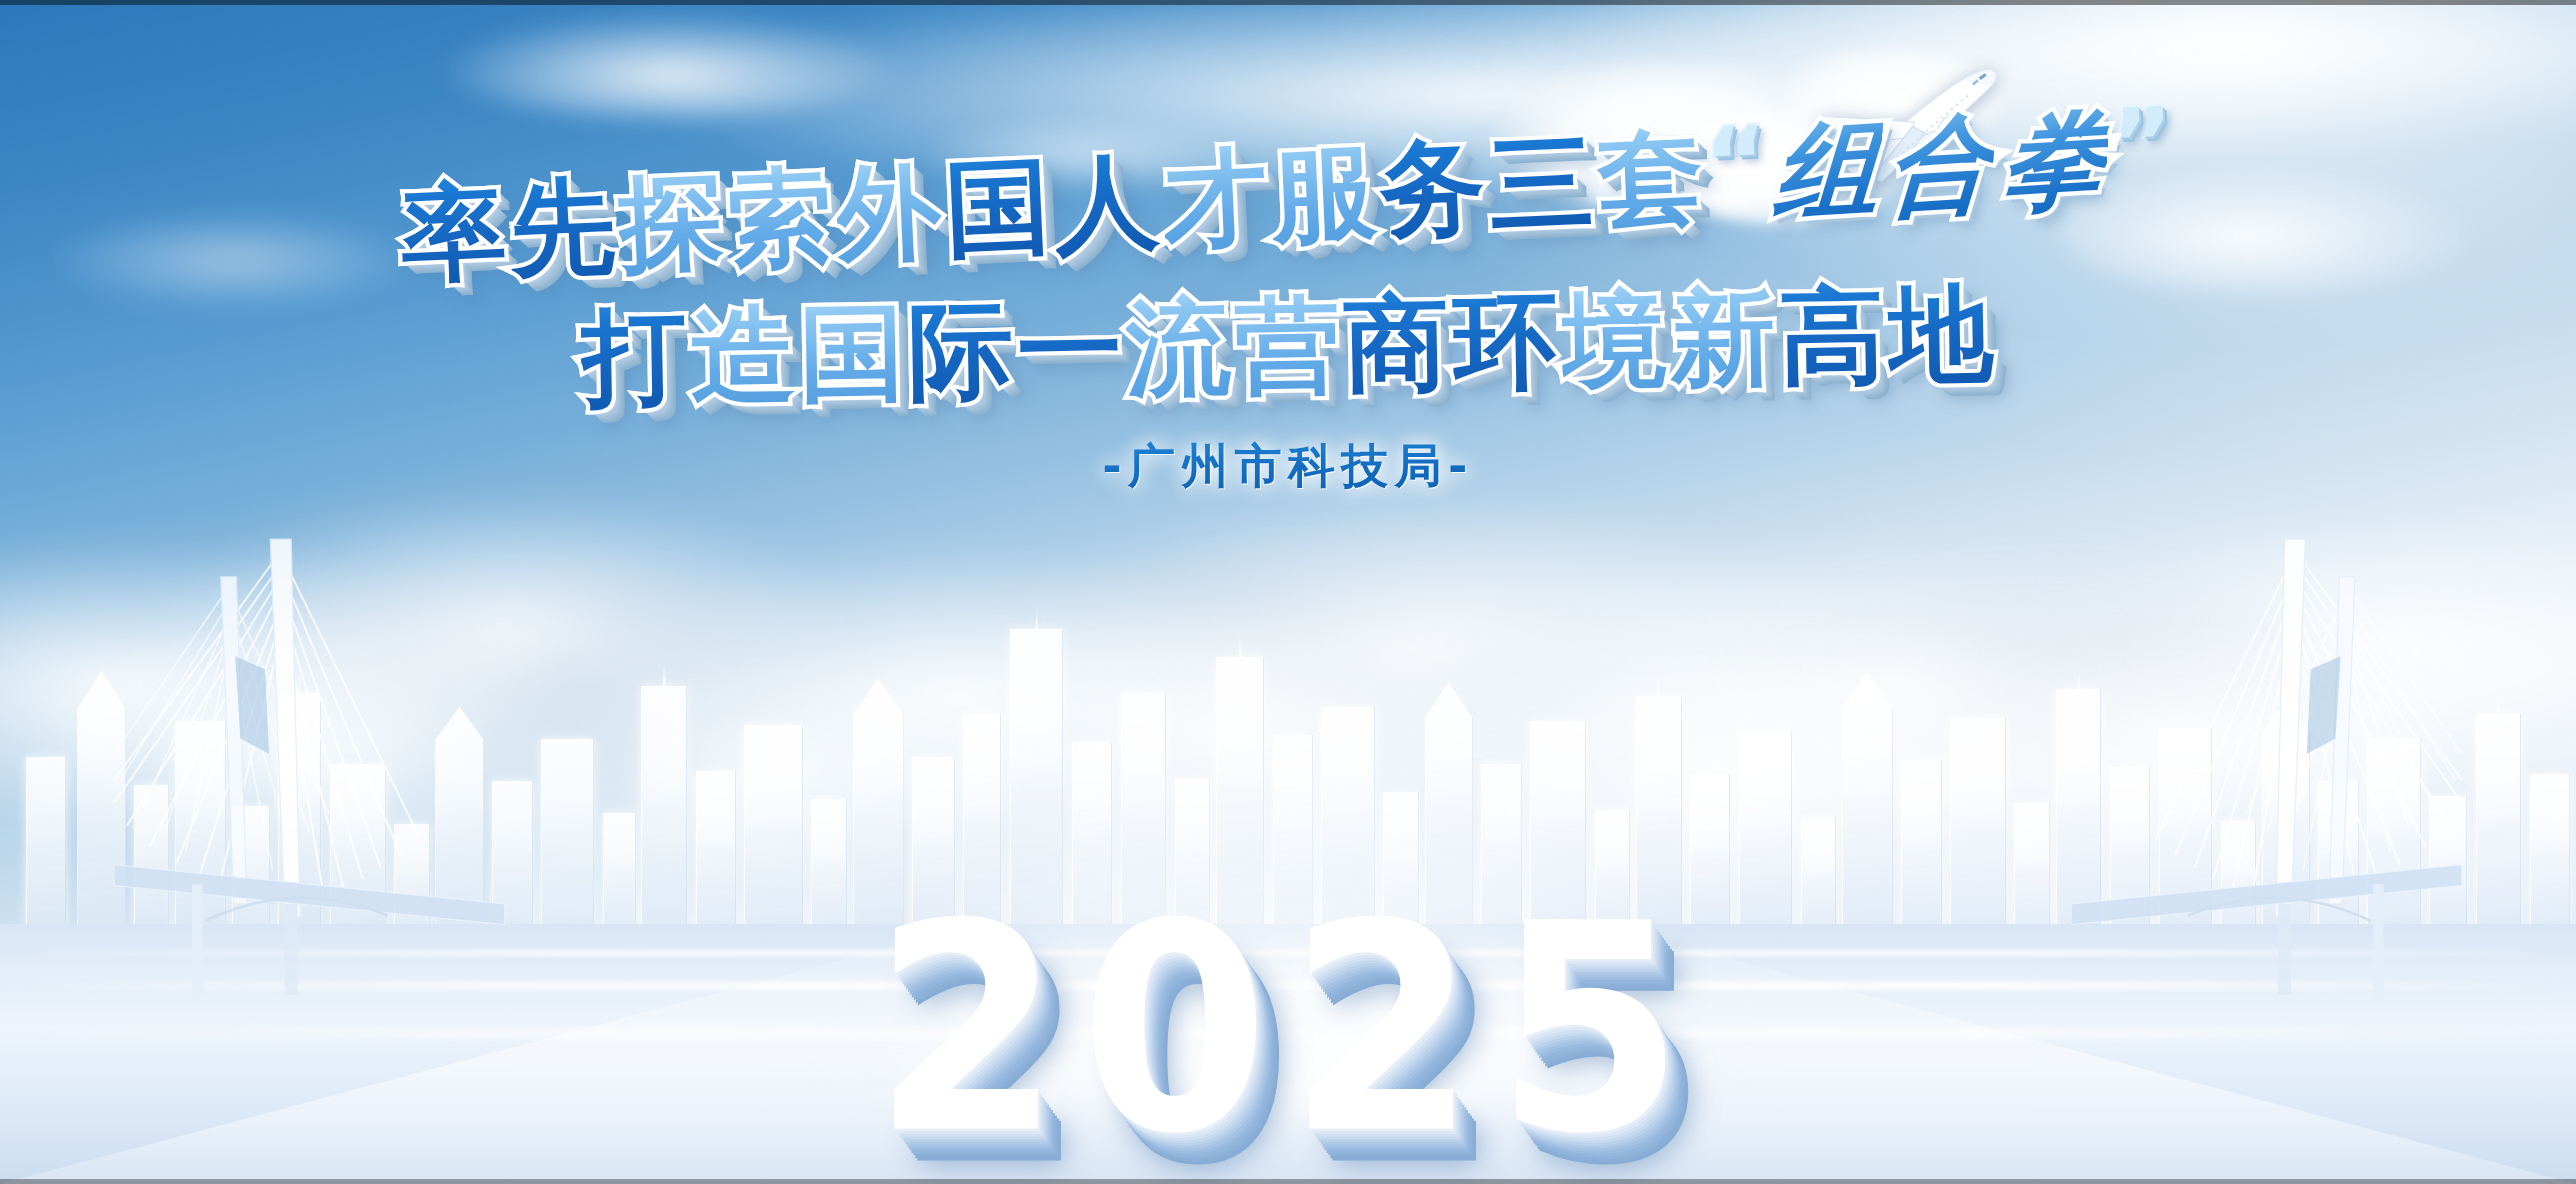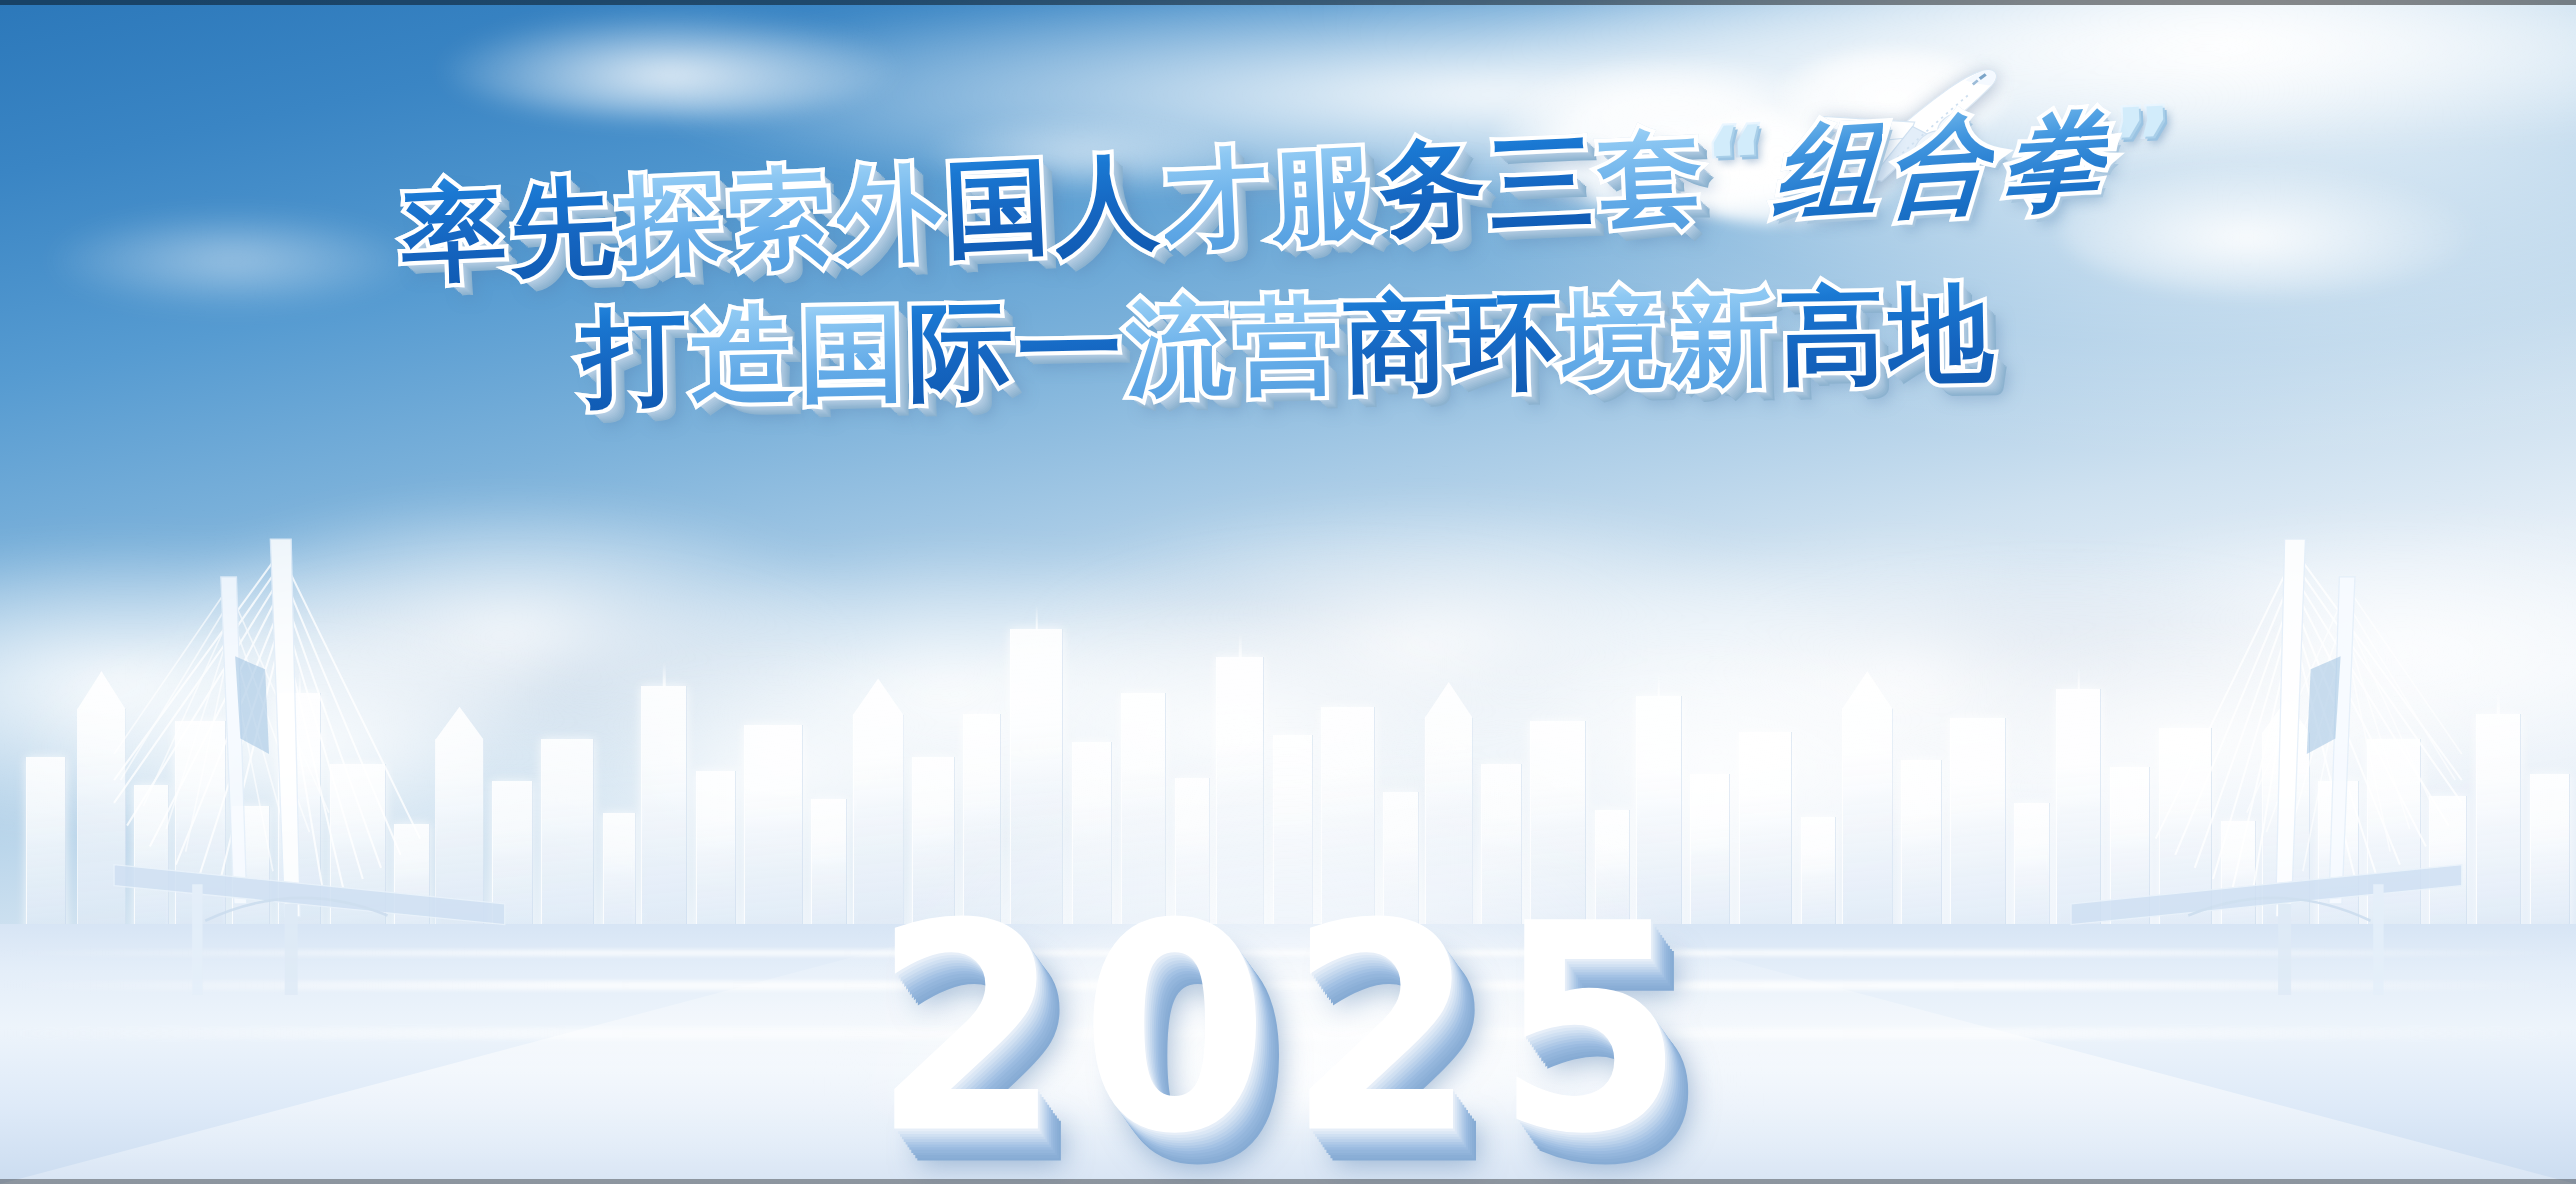--- a/index.html
+++ b/index.html
@@ -466,19 +466,20 @@
       <rect x="262" y="660" width="20" height="140" fill="#dfeaf6"></rect>
       <path d="M140 686 Q280 620 420 678" fill="none" stroke="#cbdcee" stroke-width="4"></path>
     </svg>
   </div>
 
   <div class="headline">
     <div class="line line1" id="line1"><span class="ch dk" data-c="率"><span>率</span></span><span class="ch dk" data-c="先"><span>先</span></span><span class="ch lt" data-c="探"><span>探</span></span><span class="ch lt" data-c="索"><span>索</span></span><span class="ch lt" data-c="外"><span>外</span></span><span class="ch dk" data-c="国"><span>国</span></span><span class="ch dk" data-c="人"><span>人</span></span><span class="ch lt" data-c="才"><span>才</span></span><span class="ch lt" data-c="服"><span>服</span></span><span class="ch dk" data-c="务"><span>务</span></span><span class="ch dk" data-c="三"><span>三</span></span><span class="ch lt" data-c="套"><span>套</span></span><span class="quote-wrap"><span class="qmark">“</span><span class="cal" data-c="组"><span>组</span></span><span class="cal" data-c="合"><span>合</span></span><span class="cal" data-c="拳"><span>拳</span></span><span class="qmark">”</span></span></div>
     <div class="line line2" id="line2"><span class="ch dk" data-c="打"><span>打</span></span><span class="ch lt" data-c="造"><span>造</span></span><span class="ch lt" data-c="国"><span>国</span></span><span class="ch dk" data-c="际"><span>际</span></span><span class="ch dk" data-c="一"><span>一</span></span><span class="ch lt" data-c="流"><span>流</span></span><span class="ch lt" data-c="营"><span>营</span></span><span class="ch dk" data-c="商"><span>商</span></span><span class="ch dk" data-c="环"><span>环</span></span><span class="ch lt" data-c="境"><span>境</span></span><span class="ch lt" data-c="新"><span>新</span></span><span class="ch dk" data-c="高"><span>高</span></span><span class="ch dk" data-c="地"><span>地</span></span></div>
   </div>
 
+  <div class="subtitle">-广州市科技局-</div>
 
   <div class="year">2025</div>
 
   <div class="edge-top"></div>
   <div class="edge-bottom"></div>
 </div>
 
 
 </body></html>

